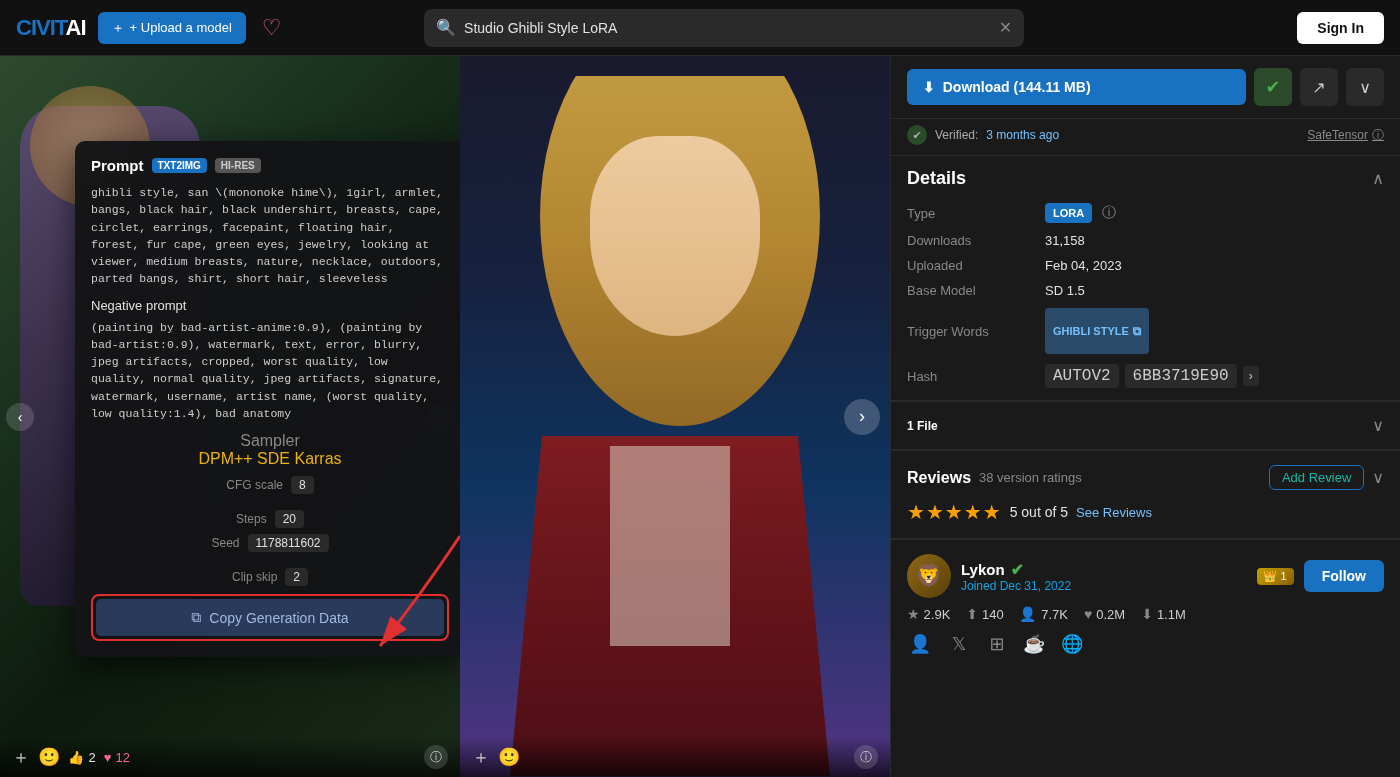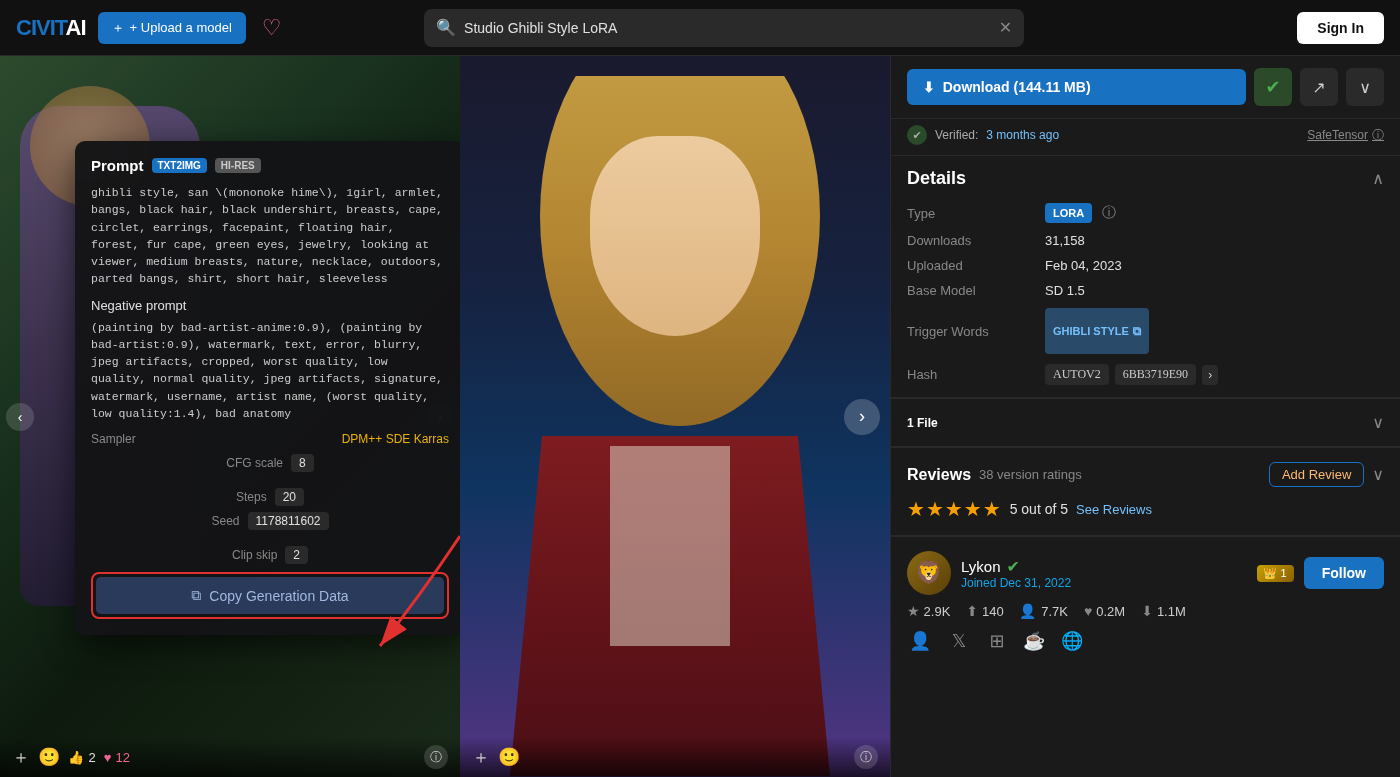--- a/index.html
+++ b/index.html
@@ -203,23 +203,24 @@
       background: #2a2a2a;
       border-radius: 4px;
       padding: 2px 8px;
       color: #e0e0e0;
       font-size: 12px;
     }
     .sampler-row {
       display: flex;
       justify-content: space-between;
       align-items: center;
-      font-size: 12px;
+      font-size: 16px;
       color: #bbb;
       margin-bottom: 8px;
+      flex-direction: column;
     }
     .sampler-val { color: #eab308; }
 
     
     .copy-btn-wrapper {
       border: 2.5px solid #e03030;
       border-radius: 8px;
       padding: 3px;
       margin-top: 8px;
     }
@@ -467,23 +468,23 @@
     }
     .hash-row {
       display: flex;
       align-items: center;
       gap: 6px;
     }
     .hash-box {
       background: #2a2a2a;
       border-radius: 4px;
       padding: 3px 8px;
-      font-size: 12px;
+      font-size: 16px;
       color: #ccc;
-      font-family: Liberation Serif, serif;
+      font-family: Liberation Mono, monospace;
     }
     .hash-more {
       background: #2a2a2a;
       border-radius: 4px;
       padding: 3px 6px;
       font-size: 12px;
       color: #ccc;
       cursor: pointer;
     }
 
@@ -507,21 +508,21 @@
       display: flex;
       align-items: center;
       gap: 8px;
       margin-bottom: 10px;
     }
     .reviews-title { font-size: 16px; font-weight: 700; color: #fff; }
     .reviews-count { color: #888; font-size: 13px; }
     .add-review-btn {
       background: transparent;
       border: 1.5px solid #1971c2;
-      color: #fdba74;
+      color: #14b8a6;
       border-radius: 6px;
       padding: 4px 12px;
       font-size: 13px;
       cursor: pointer;
       margin-left: auto;
     }
     .see-reviews-link {
       color: #74c0fc;
       font-size: 13px;
       cursor: pointer;
@@ -551,21 +552,21 @@
       display: flex; align-items: center; justify-content: center;
       font-size: 18px;
       overflow: hidden;
     }
     .author-info { flex: 1; }
     .author-name {
       display: flex;
       align-items: center;
       gap: 6px;
       font-size: 15px;
-      font-weight: 400;
+      font-weight: 700;
       color: #fff;
     }
     .author-verified { color: #4caf50; font-size: 16px; }
     .author-joined { color: #0ea5e9; font-size: 12px; }
     .crown-badge {
       background: linear-gradient(135deg, #c8a000, #8a6000);
       color: #fff;
       font-size: 11px;
       padding: 2px 7px;
       border-radius: 4px;

